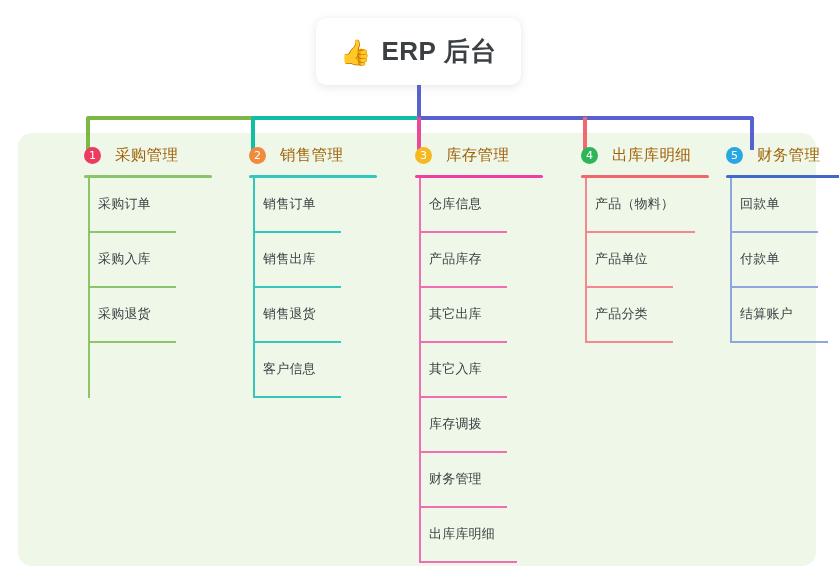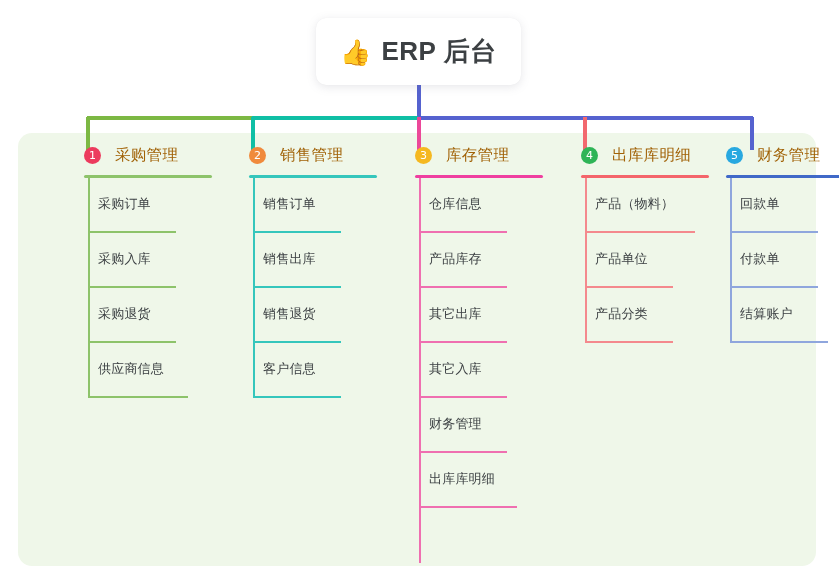--- a/index.html
+++ b/index.html
@@ -195,24 +195,20 @@
         <span class="leaf-rule" style="background:#8dc36a;"></span>
       </div>
       <div class="leaf">
         <span class="leaf-label">采购入库</span>
         <span class="leaf-rule" style="background:#8dc36a;"></span>
       </div>
       <div class="leaf">
         <span class="leaf-label">采购退货</span>
         <span class="leaf-rule" style="background:#8dc36a;"></span>
       </div>
-      <div class="leaf">
-        <span class="leaf-label">供应商信息</span>
-        <span class="leaf-rule" style="background:#8dc36a;width:100px;"></span>
-      </div>
     </div>
   </div>
 
   <div class="col" style="left:213px;">
     <div class="col-head">
       <span class="badge" style="background:#f08a3c;">2</span>
       <span class="head-label">销售管理</span>
       <span class="head-rule" style="background:#35c6bc;"></span>
     </div>
     <div class="spine" style="height:220px;background:#35c6bc;"></div>
@@ -254,20 +250,24 @@
       </div>
       <div class="leaf">
         <span class="leaf-label">其它出库</span>
         <span class="leaf-rule" style="background:#ef6fb0;"></span>
       </div>
       <div class="leaf">
         <span class="leaf-label">其它入库</span>
         <span class="leaf-rule" style="background:#ef6fb0;"></span>
       </div>
       <div class="leaf">
+        <span class="leaf-label">库存调拨</span>
+        <span class="leaf-rule" style="background:#ef6fb0;"></span>
+      </div>
+      <div class="leaf">
         <span class="leaf-label">财务管理</span>
         <span class="leaf-rule" style="background:#ef6fb0;"></span>
       </div>
       <div class="leaf">
         <span class="leaf-label">出库库明细</span>
         <span class="leaf-rule" style="background:#ef6fb0;width:98px;"></span>
       </div>
     </div>
   </div>
 

